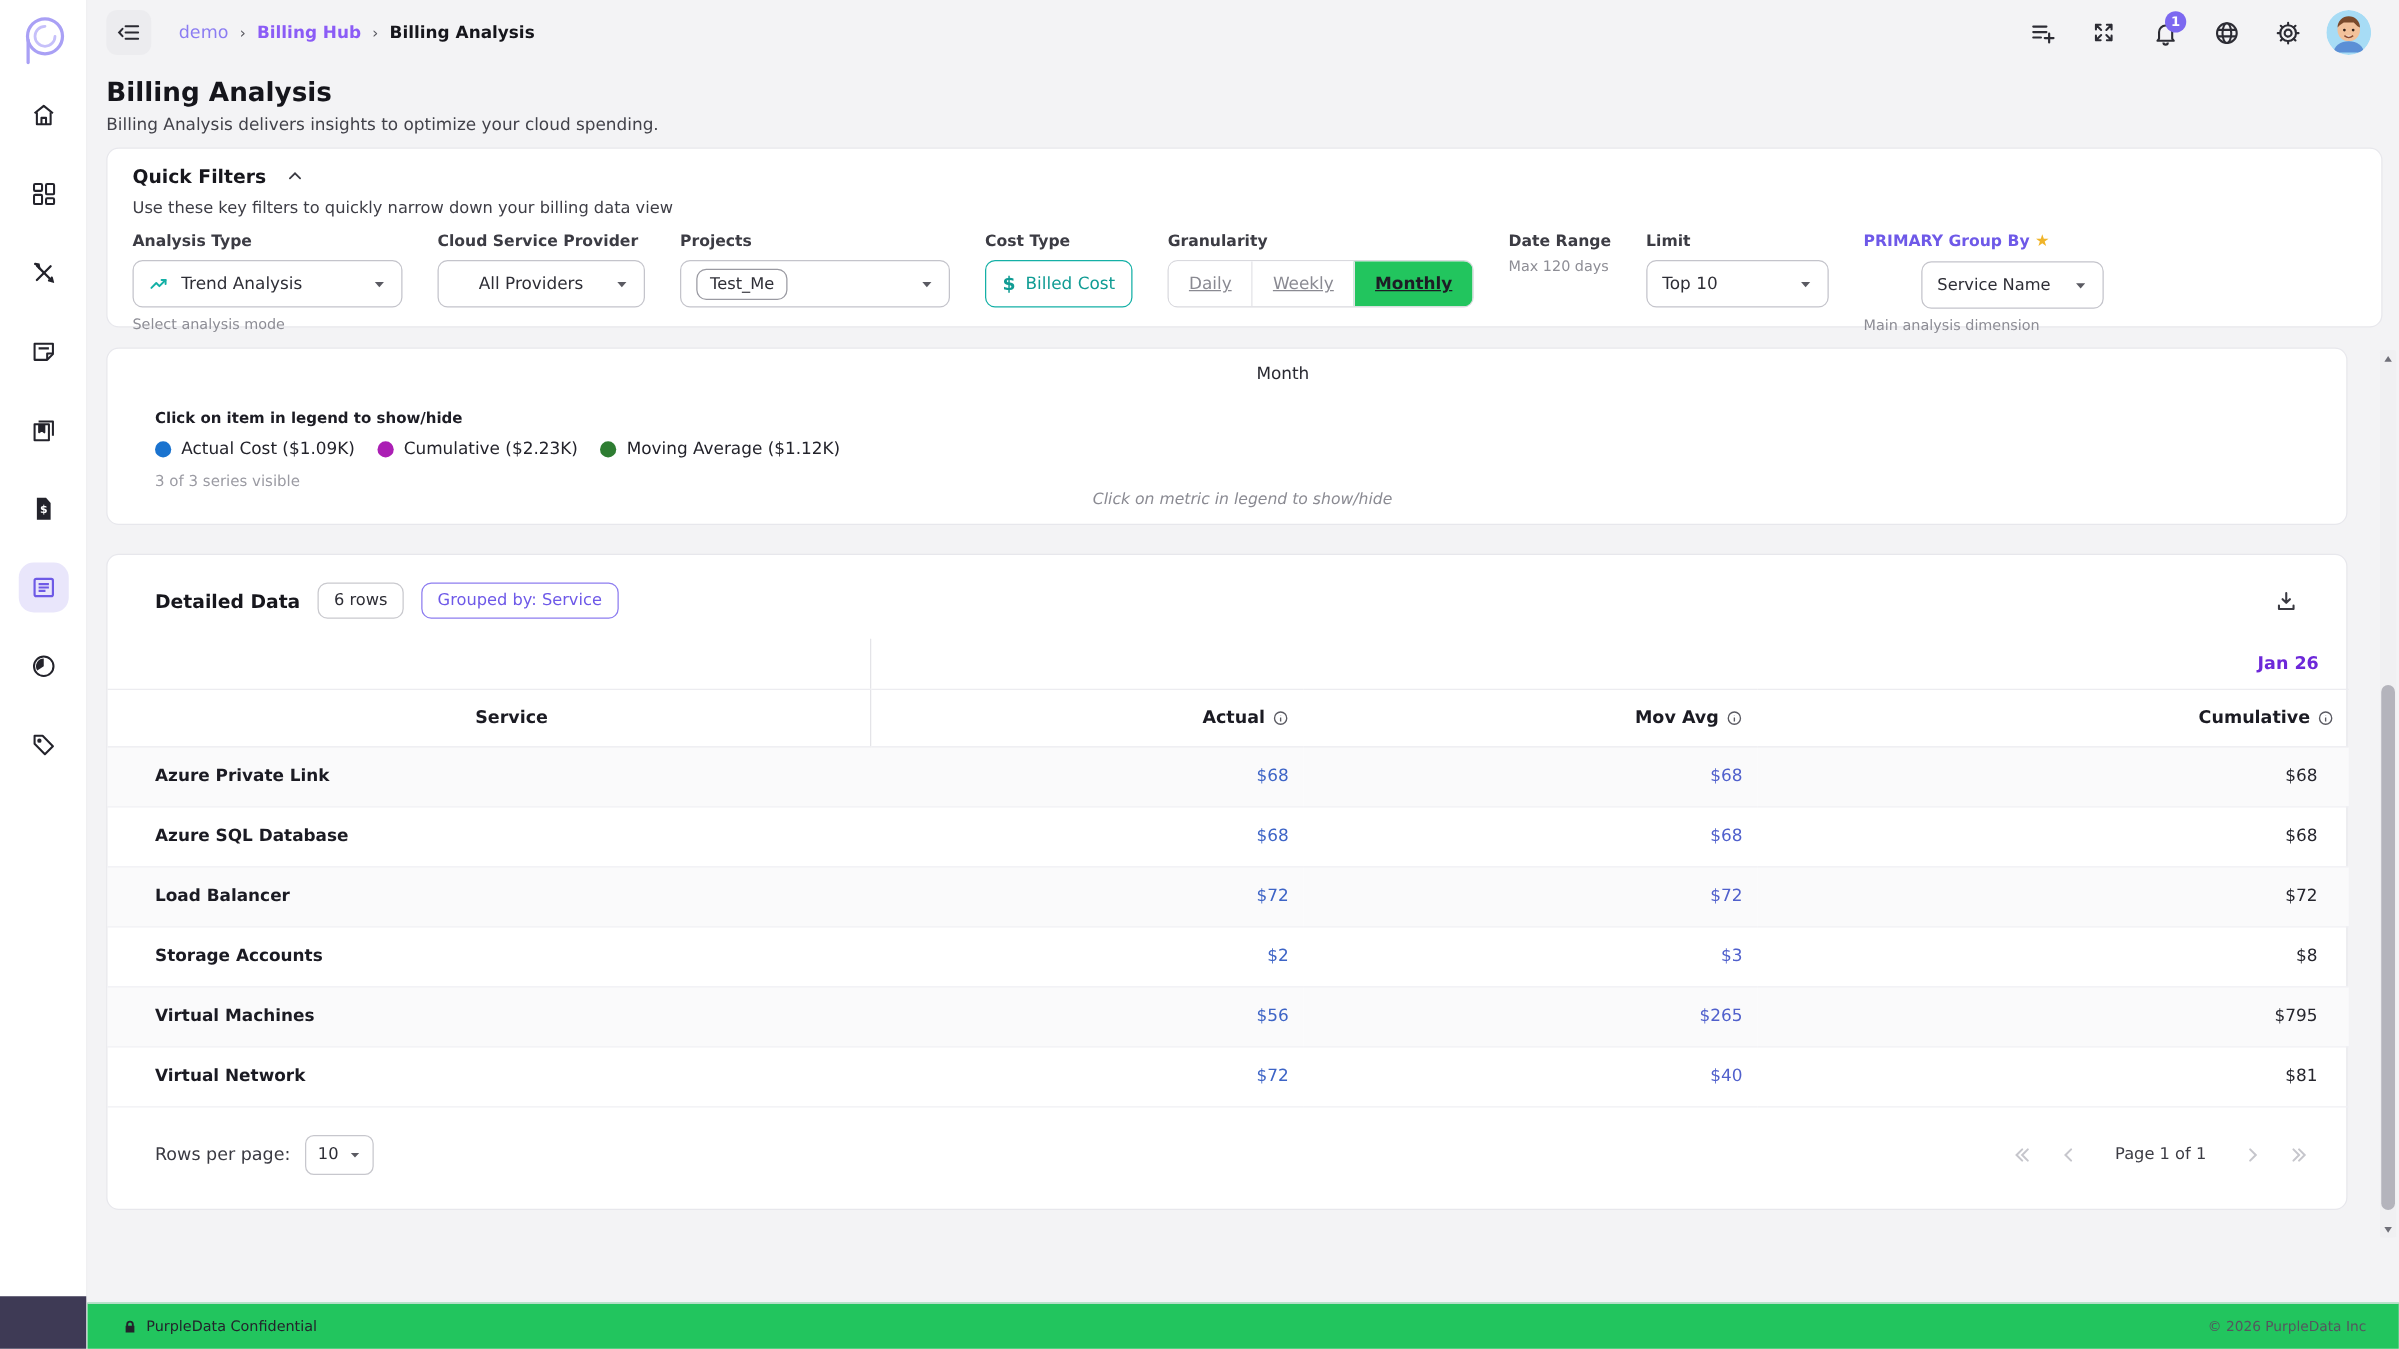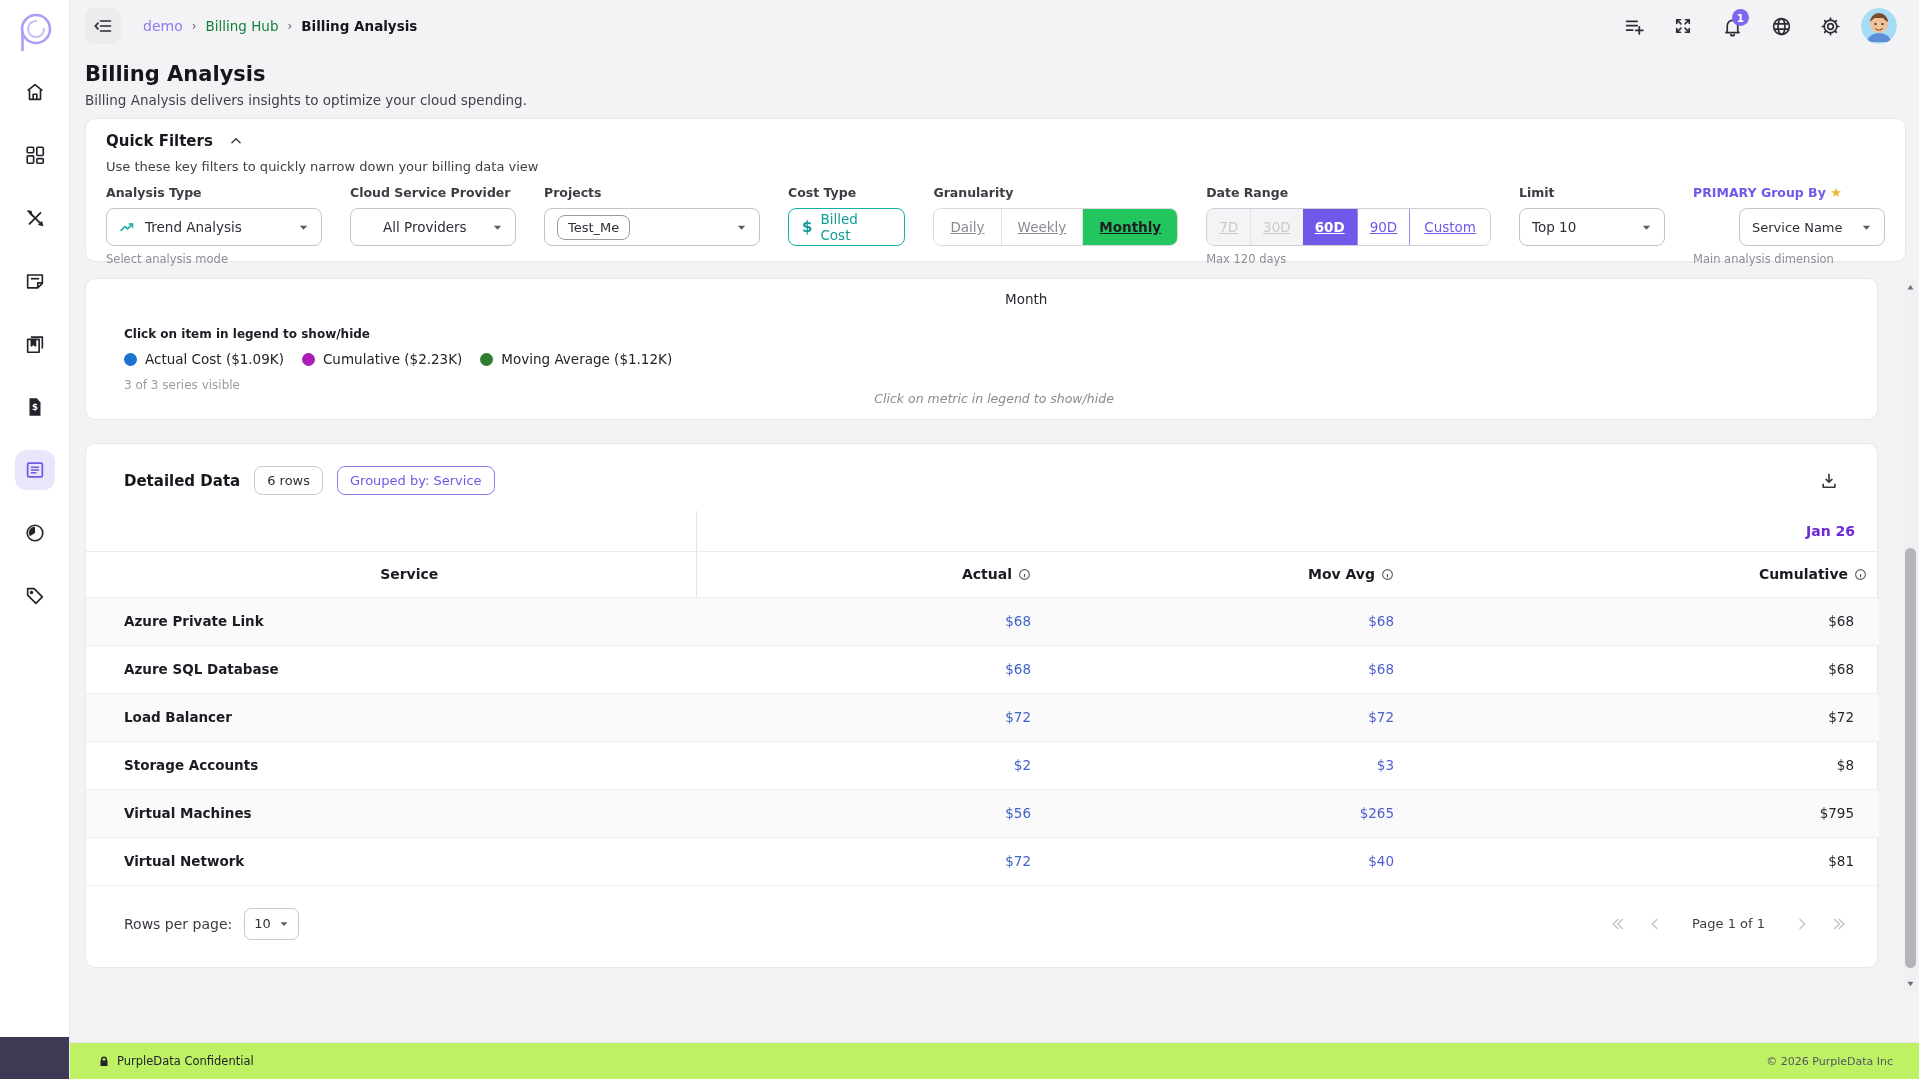--- a/index.html
+++ b/index.html
@@ -13,21 +13,21 @@
   .nav-btn{width:40px;height:40px;border-radius:12px;display:flex;align-items:center;justify-content:center;color:#23232b;cursor:pointer;}
   .nav-btn.active{background:#e9e6fb;color:#6e5ae6;}
   .sidebar-bottom{position:absolute;bottom:0;left:0;width:69px;height:42px;background:#3e3a55;}
 
   
   .topbar{position:absolute;left:70px;top:0;width:1849px;height:52px;display:flex;align-items:center;padding:0 22px 0 15px;box-sizing:border-box;}
   .toggle-btn{width:36px;height:36px;border-radius:9px;background:#ececef;display:flex;align-items:center;justify-content:center;color:#2a2a32;cursor:pointer;}
   .crumbs{display:flex;align-items:center;gap:9px;margin-left:22px;font-size:13.5px;}
   .crumb-project{color:#8b7cf2;font-size:14px;}
   .crumb-sep{color:#5a5a62;font-size:12px;}
-  .crumb-mid{color:#15803d;}
+  .crumb-mid{color:#8b5cf6;font-weight:bold;}
   .crumb-cur{color:#16161c;font-weight:bold;}
   .top-icons{margin-left:auto;display:flex;align-items:center;gap:13px;}
   .tbtn{width:36px;height:36px;display:flex;align-items:center;justify-content:center;color:#2c2c34;cursor:pointer;position:relative;}
   .badge{position:absolute;top:1px;right:1px;min-width:17px;height:17px;border-radius:9px;background:#7c68f0;color:#fff;
     font-size:10.5px;display:flex;align-items:center;justify-content:center;font-weight:bold;}
   .avatar{width:36px;height:36px;border-radius:50%;background:#aeе0f6;overflow:hidden;cursor:pointer;}
 
   
   .page-head{position:absolute;left:85px;top:62px;}
   .page-title{font-size:21px;font-weight:bold;color:#15151b;}
@@ -96,21 +96,21 @@
   .info-ic{color:#5a5a62;display:inline-block;vertical-align:middle;cursor:pointer;}
   .pag-row{display:flex;align-items:center;padding:0 28px 0 38px;height:60px;margin-top:8px;}
   .pag-label{font-size:14px;color:#3a3a42;}
   .pp-select{margin-left:12px;height:30px;border:1px solid #c7c7cd;border-radius:7px;display:flex;align-items:center;gap:8px;
     padding:0 9px;font-size:13px;color:#2e2e36;cursor:pointer;}
   .pag-right{margin-left:auto;display:flex;align-items:center;gap:20px;}
   .pag-ic{color:#c6c6cc;cursor:pointer;}
   .pag-text{font-size:13px;color:#3c3c44;margin:0 8px;}
 
   
-  .footer{position:absolute;left:70px;bottom:0;width:1849px;height:37px;background:#bef264;border-top:1px solid #e6e6ea;
+  .footer{position:absolute;left:70px;bottom:0;width:1849px;height:37px;background:#22c55e;border-top:1px solid #e6e6ea;
     display:flex;align-items:center;padding:0 26px 0 28px;box-sizing:border-box;}
   .foot-left{display:flex;align-items:center;gap:7px;font-size:11.5px;color:#23232b;}
   .foot-right{margin-left:auto;font-size:11px;color:#55555e;}
 
   
   .vscroll{position:absolute;right:2px;top:280px;width:13px;height:710px;background:#f0f0f2;border-radius:2px;}
   .vs-arrow{position:absolute;left:0;width:13px;height:14px;display:flex;align-items:center;justify-content:center;color:#6f6f78;cursor:pointer;}
   .vs-up{top:0;} .vs-down{bottom:0;}
   .vs-thumb{position:absolute;left:1px;width:11px;top:268px;height:420px;background:#b4b4bc;border-radius:6px;cursor:pointer;}
 </style>
@@ -353,27 +353,20 @@
       <span class="flabel">Granularity</span>
       <div class="seg">
         <div class="seg-item">Daily</div>
         <div class="seg-item">Weekly</div>
         <div class="seg-item sel-gray">Monthly</div>
       </div>
     </div>
 
     <div class="fgroup">
       <span class="flabel">Date Range</span>
-      <div class="seg dateseg">
-        <div class="seg-item disabled" style="padding:0 12px;">7D</div>
-        <div class="seg-item disabled" style="padding:0 12px;">30D</div>
-        <div class="seg-item sel-purple" style="padding:0 12px;border-left:none;">60D</div>
-        <div class="seg-item purple-opt" style="padding:0 12px;">90D</div>
-        <div class="seg-item purple-opt" style="padding:0 14px;">Custom</div>
-      </div>
       <span class="helper">Max 120 days</span>
     </div>
 
     <div class="fgroup">
       <span class="flabel">Limit</span>
       <div class="select" style="width:146px;">
         <span>Top 10</span>
         <span class="arrow">
             <svg width="11" height="11" viewBox="0 0 24 24" fill="currentColor">
               <path d="M4 8l8 9 8-9z"></path>

